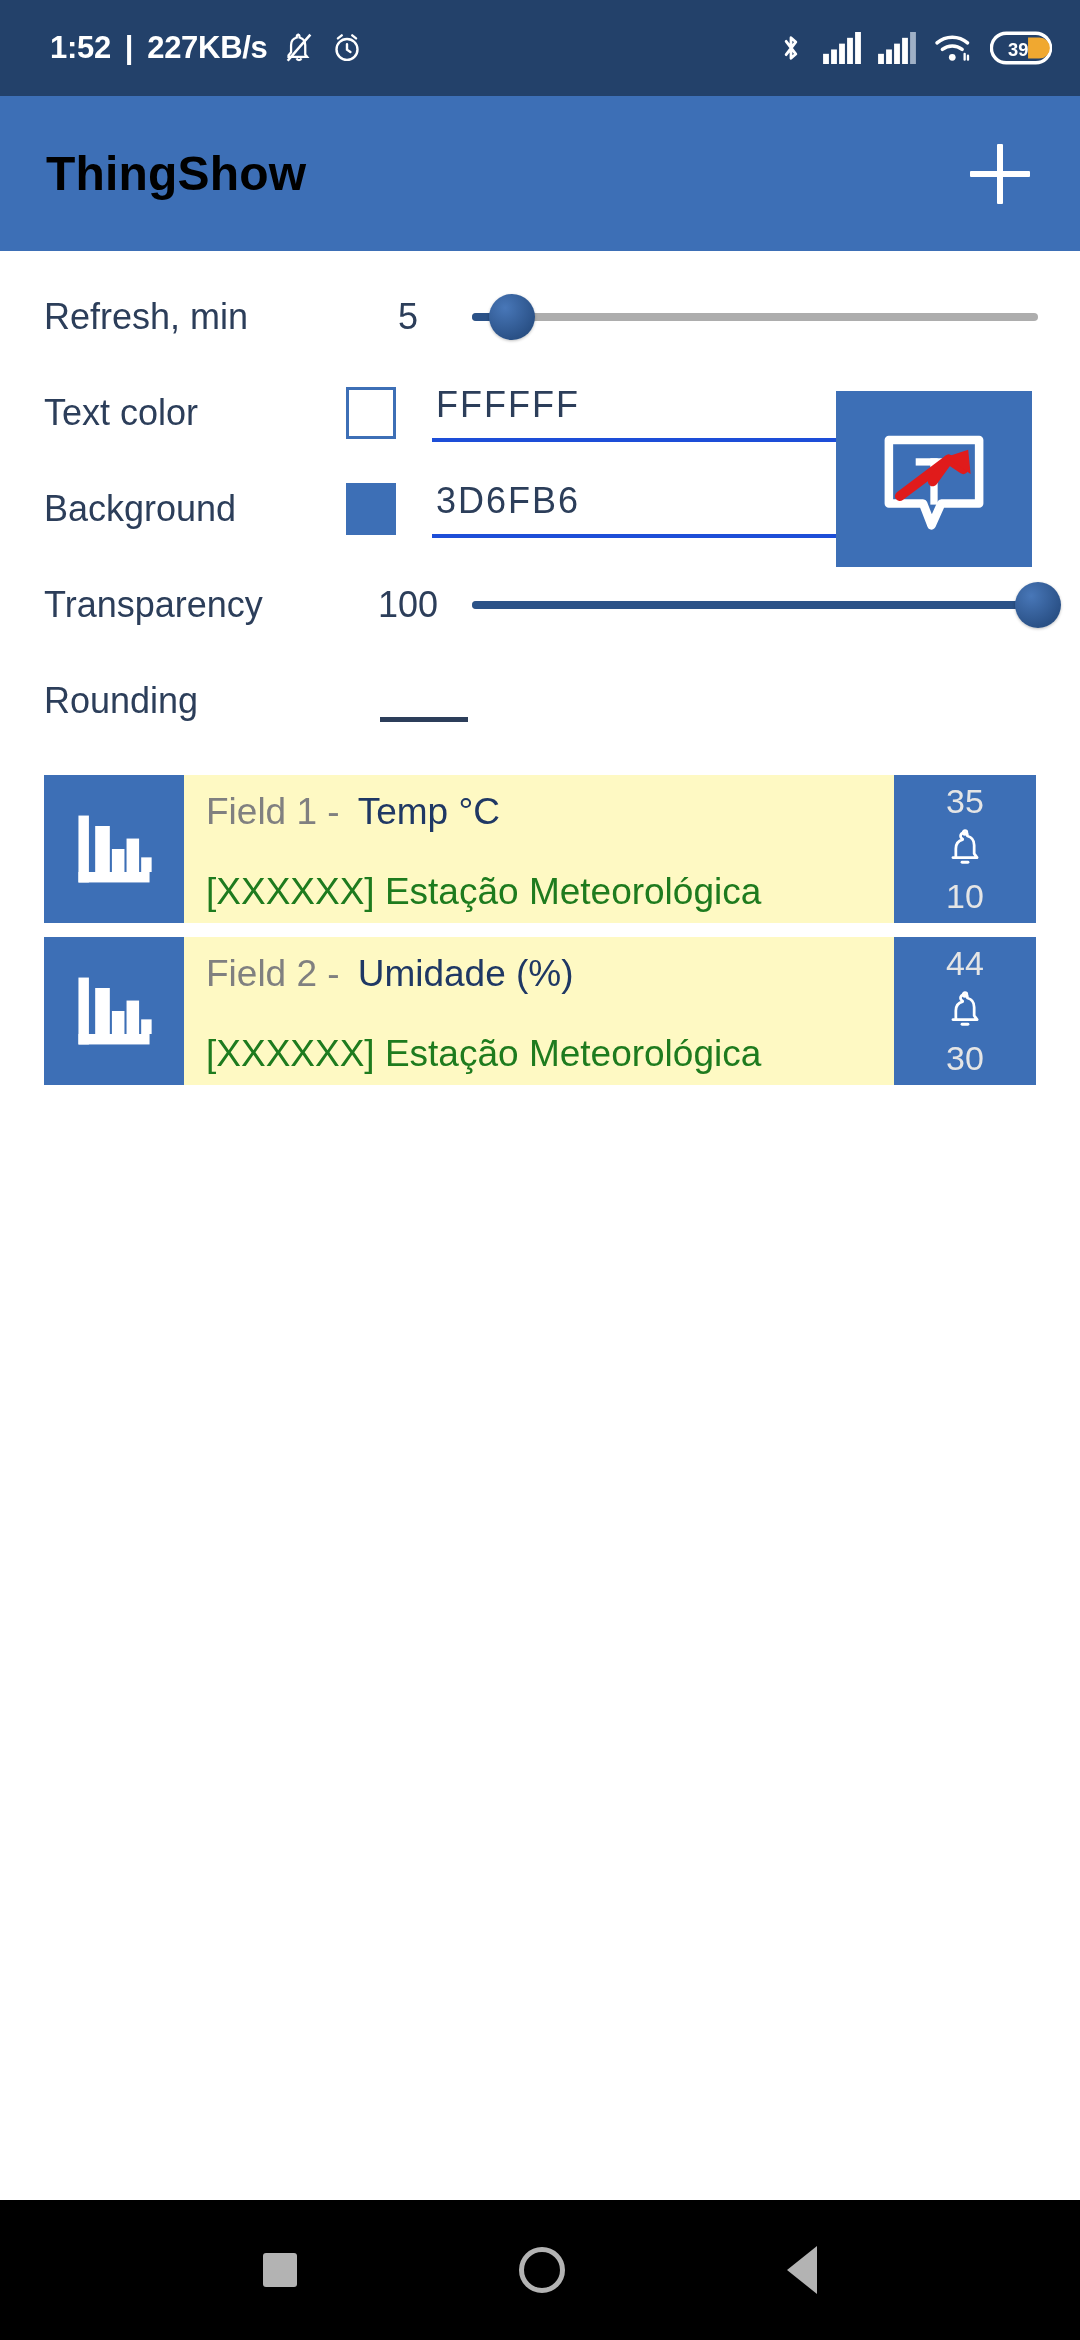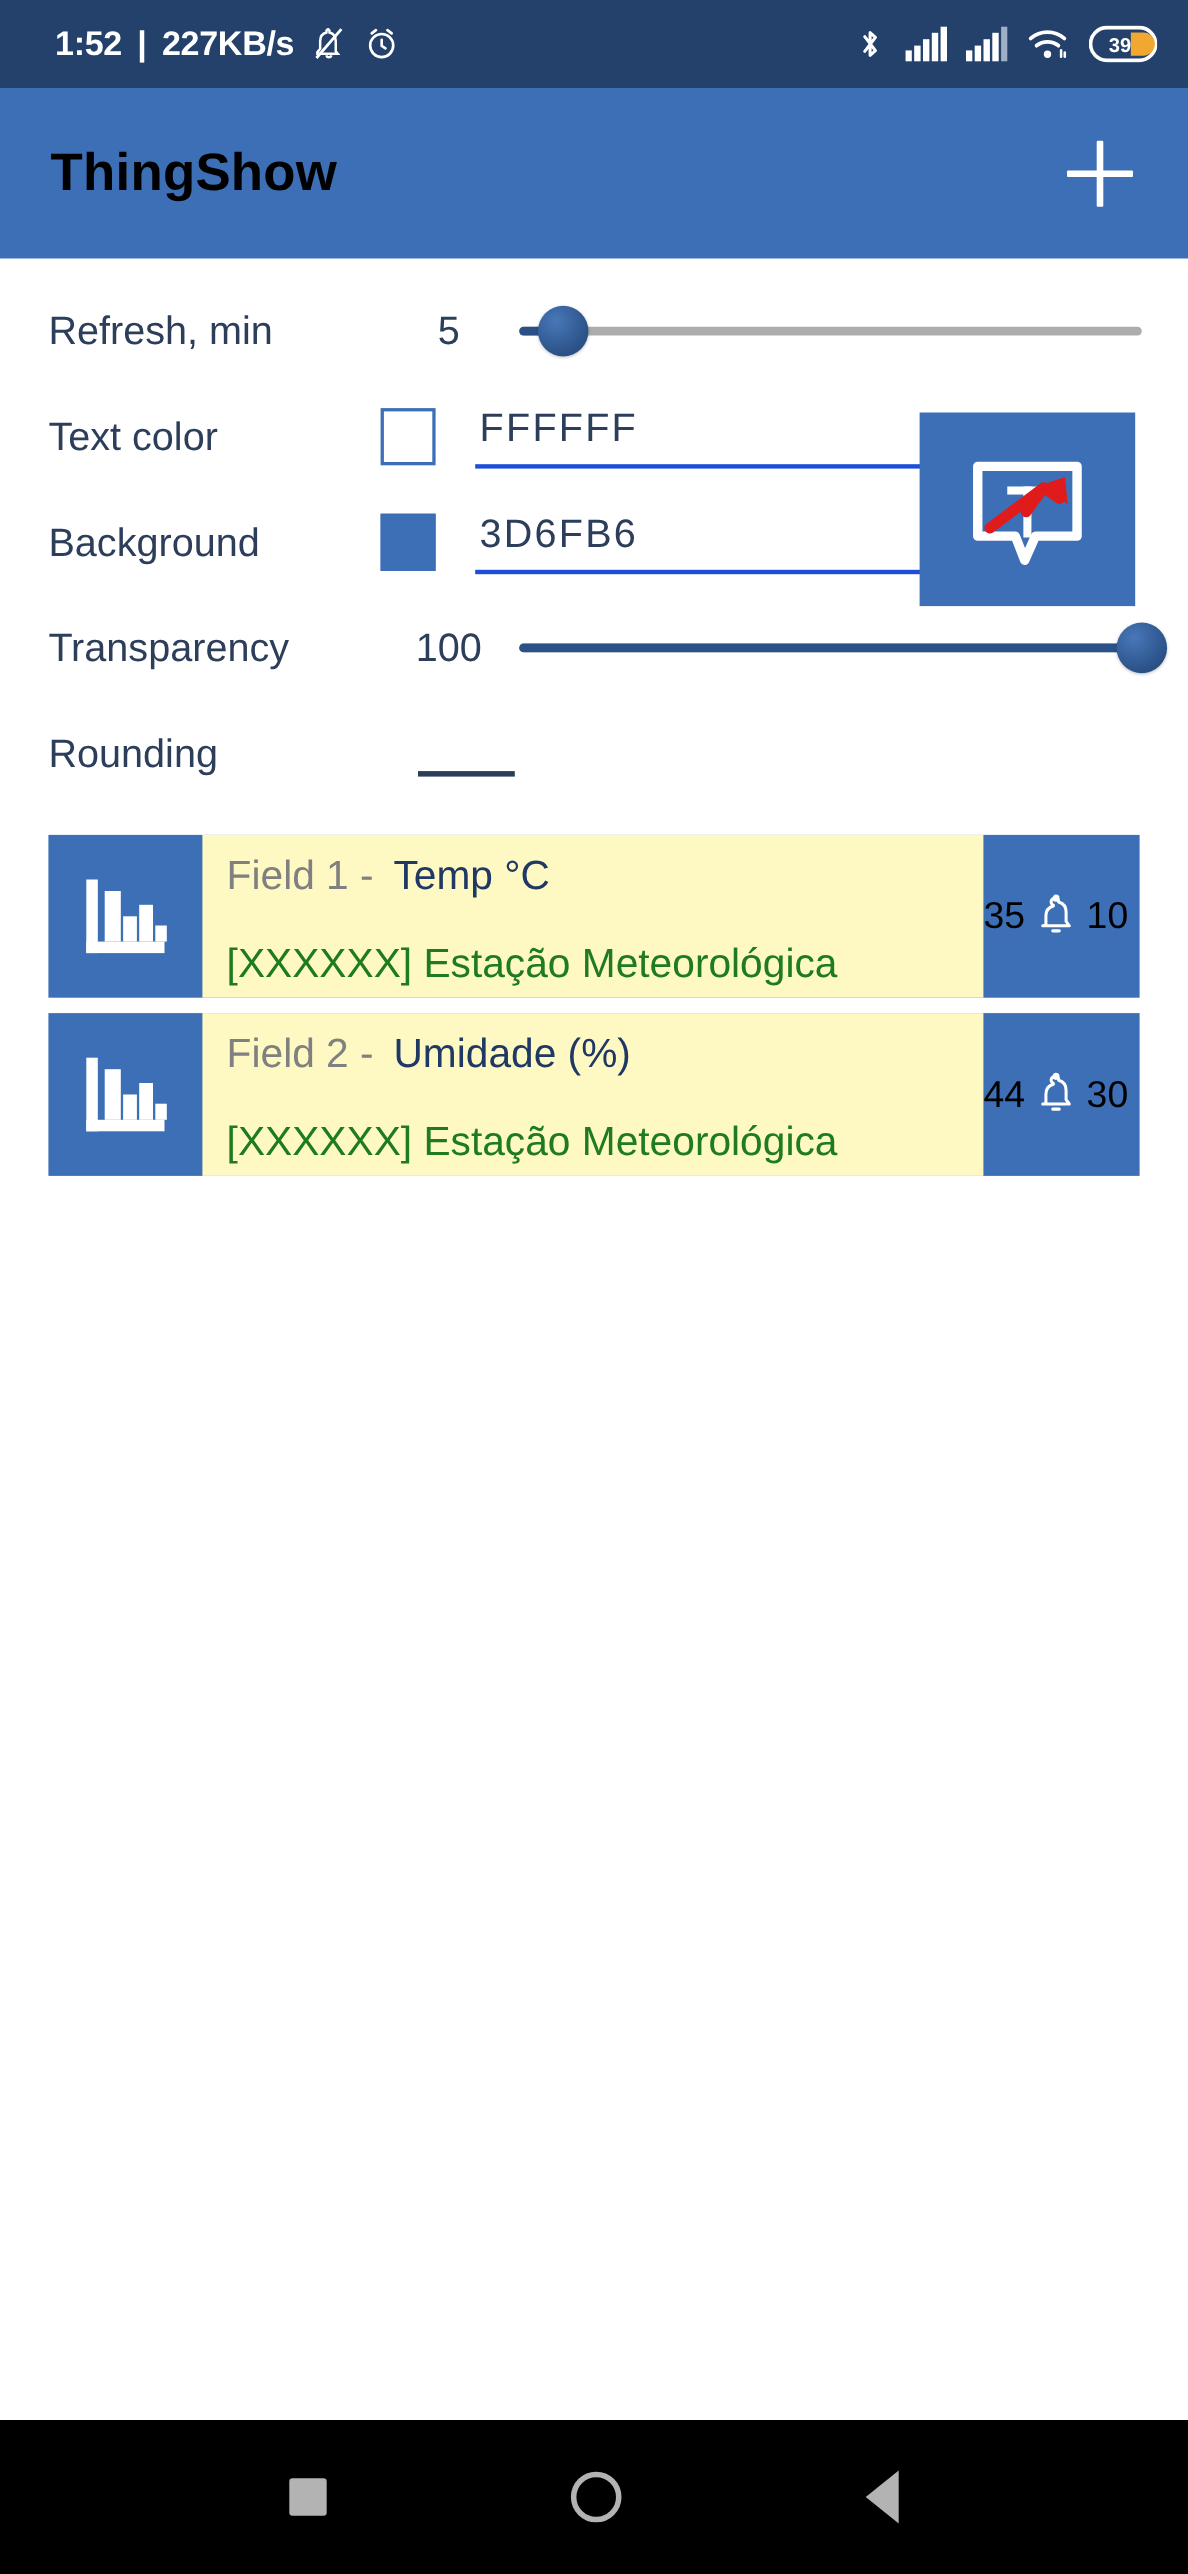--- a/index.html
+++ b/index.html
@@ -14,21 +14,21 @@
     position: relative;
     width: 1080px;
     height: 2340px;
     display: flex;
     flex-direction: column;
     background: #ffffff;
   }
 
   
   .status-bar {
-    height: 80px;
+    height: 96px;
     background: #23416A;
     display: flex;
     align-items: center;
     justify-content: space-between;
     padding: 0 28px 0 50px;
     flex: none;
   }
   .status-left {
     display: flex;
     align-items: center;
@@ -214,23 +214,25 @@
   .card-line2 {
     font-size: 37px;
     color: #1E7B1E;
     white-space: nowrap;
     overflow: hidden;
   }
   .card-right {
     width: 142px;
     flex: none;
     display: flex;
-    align-items: center;
+    flex-direction: column;
+    align-items: center;
+    justify-content: center;
     gap: 6px;
-    color: #000000;
+    color: #e5e5e5;
     font-size: 34px;
   }
 
   
   .spacer { flex: 1; background: #ffffff; }
   .nav-bar {
     height: 140px;
     background: #000000;
     display: flex;
     align-items: center;

